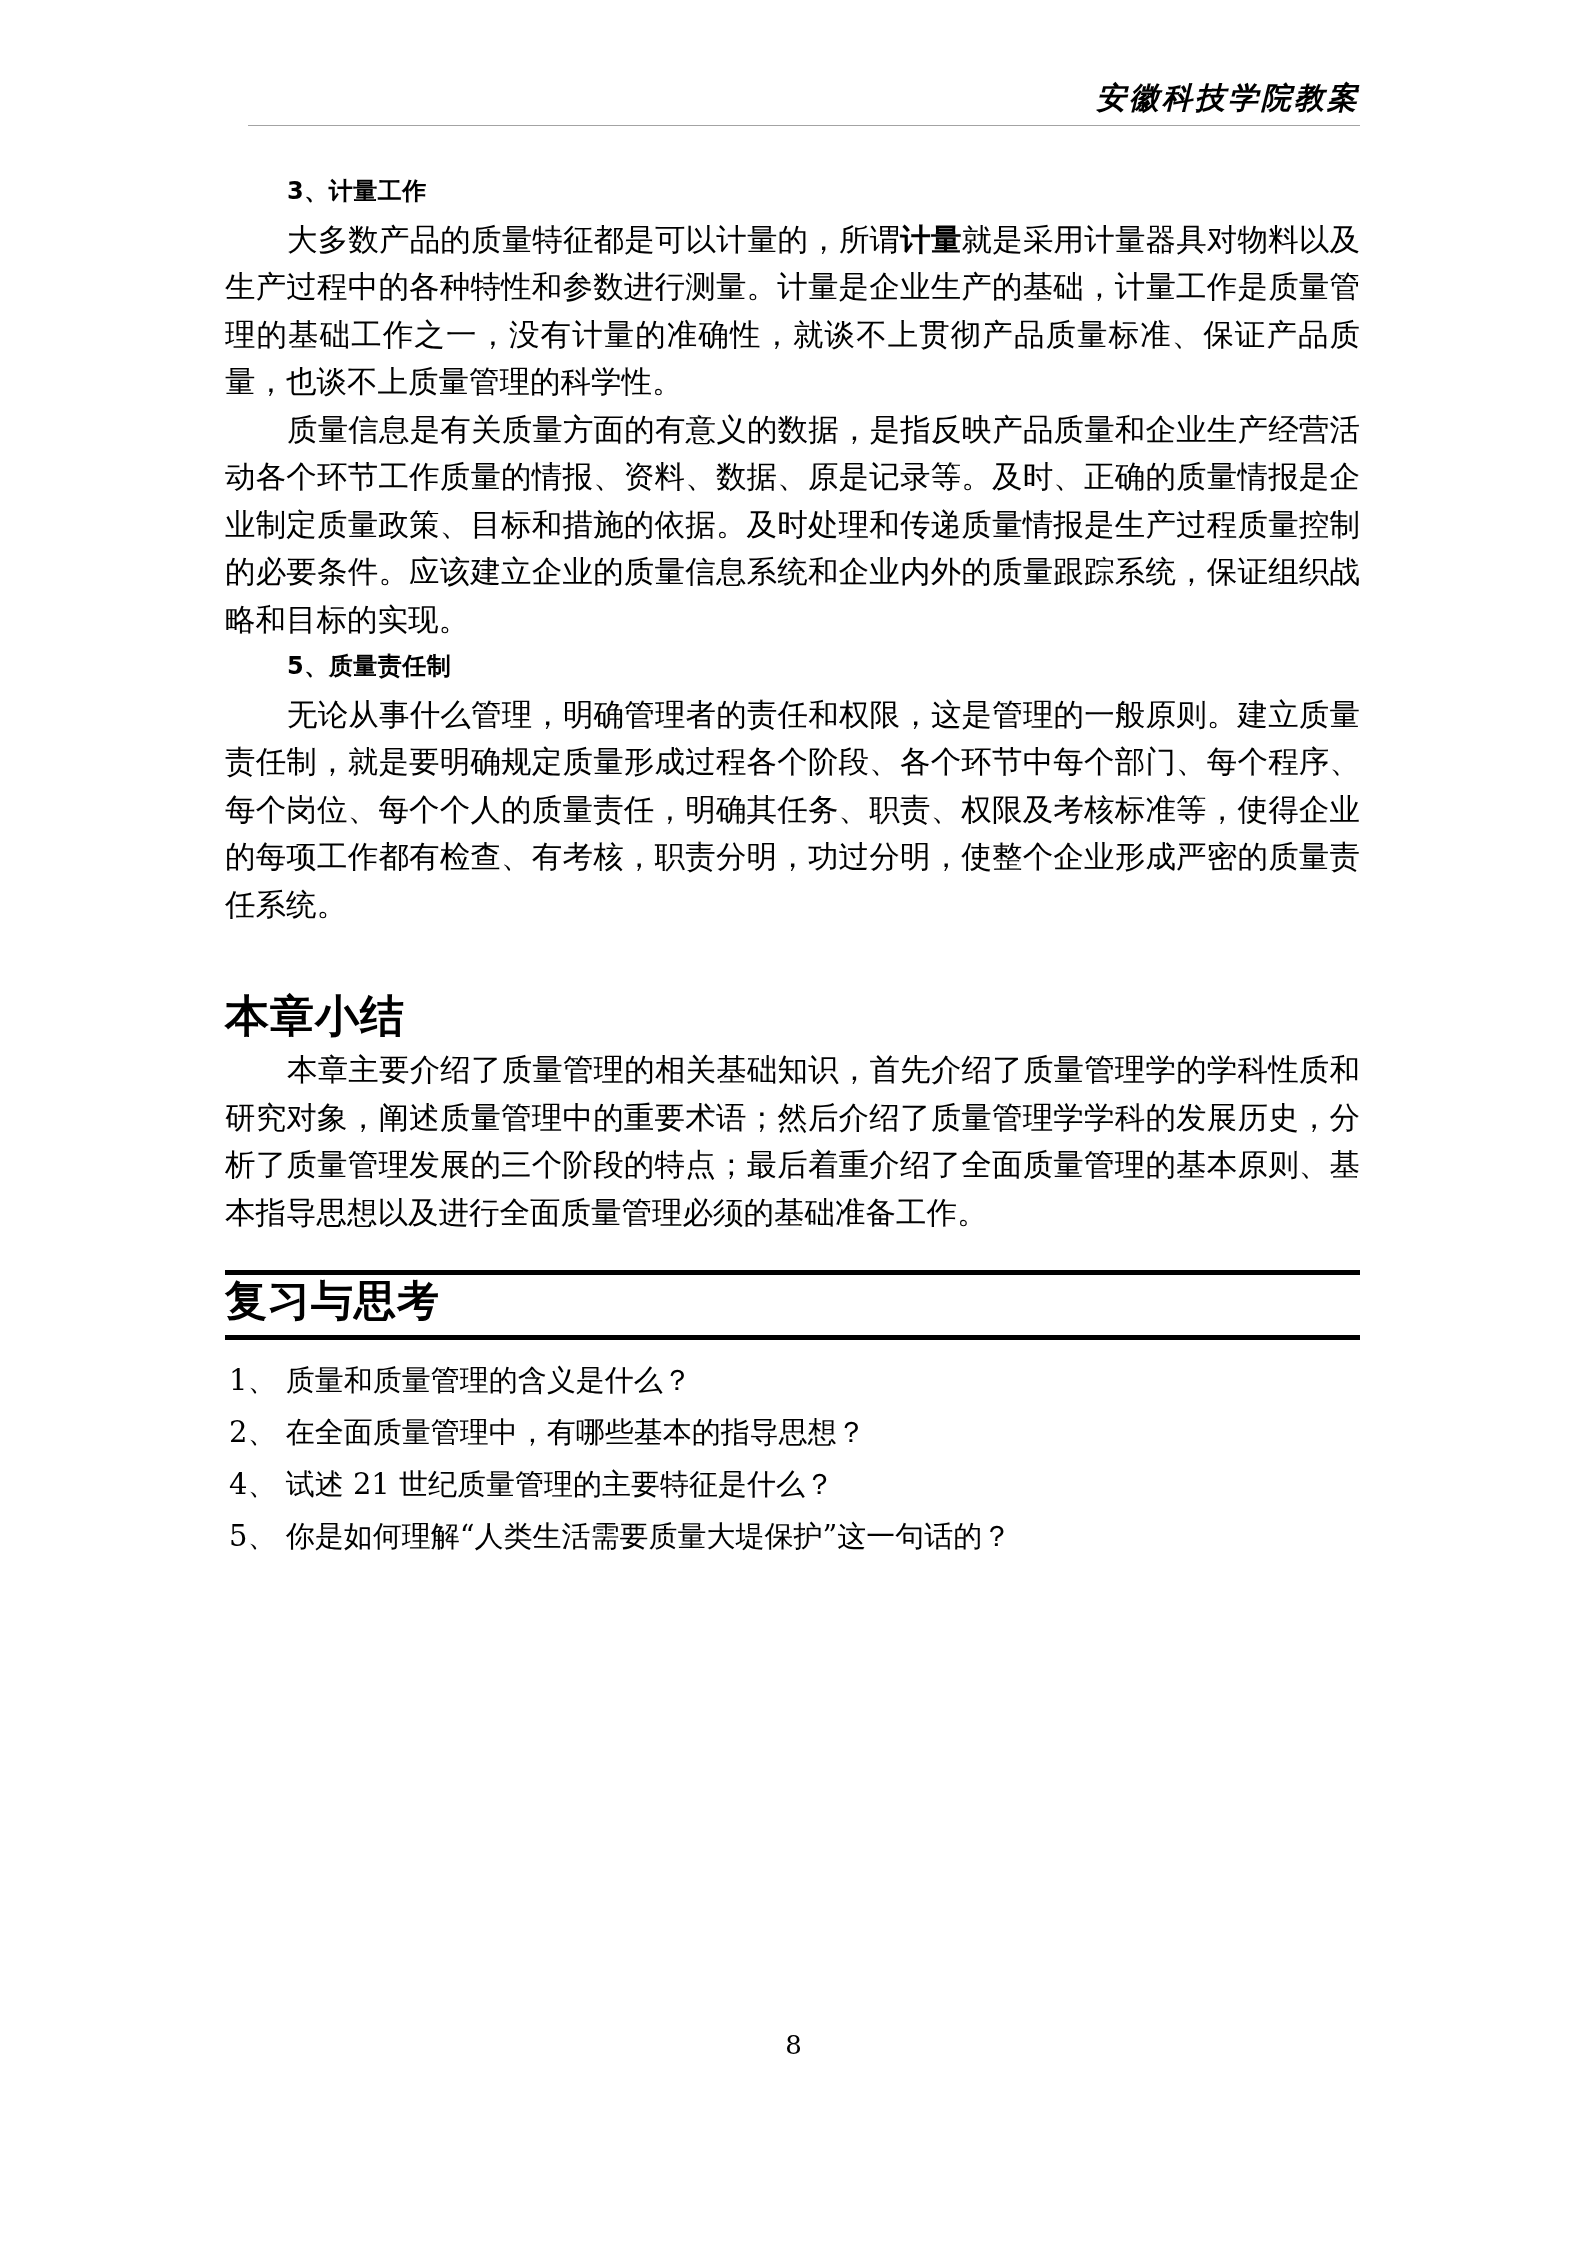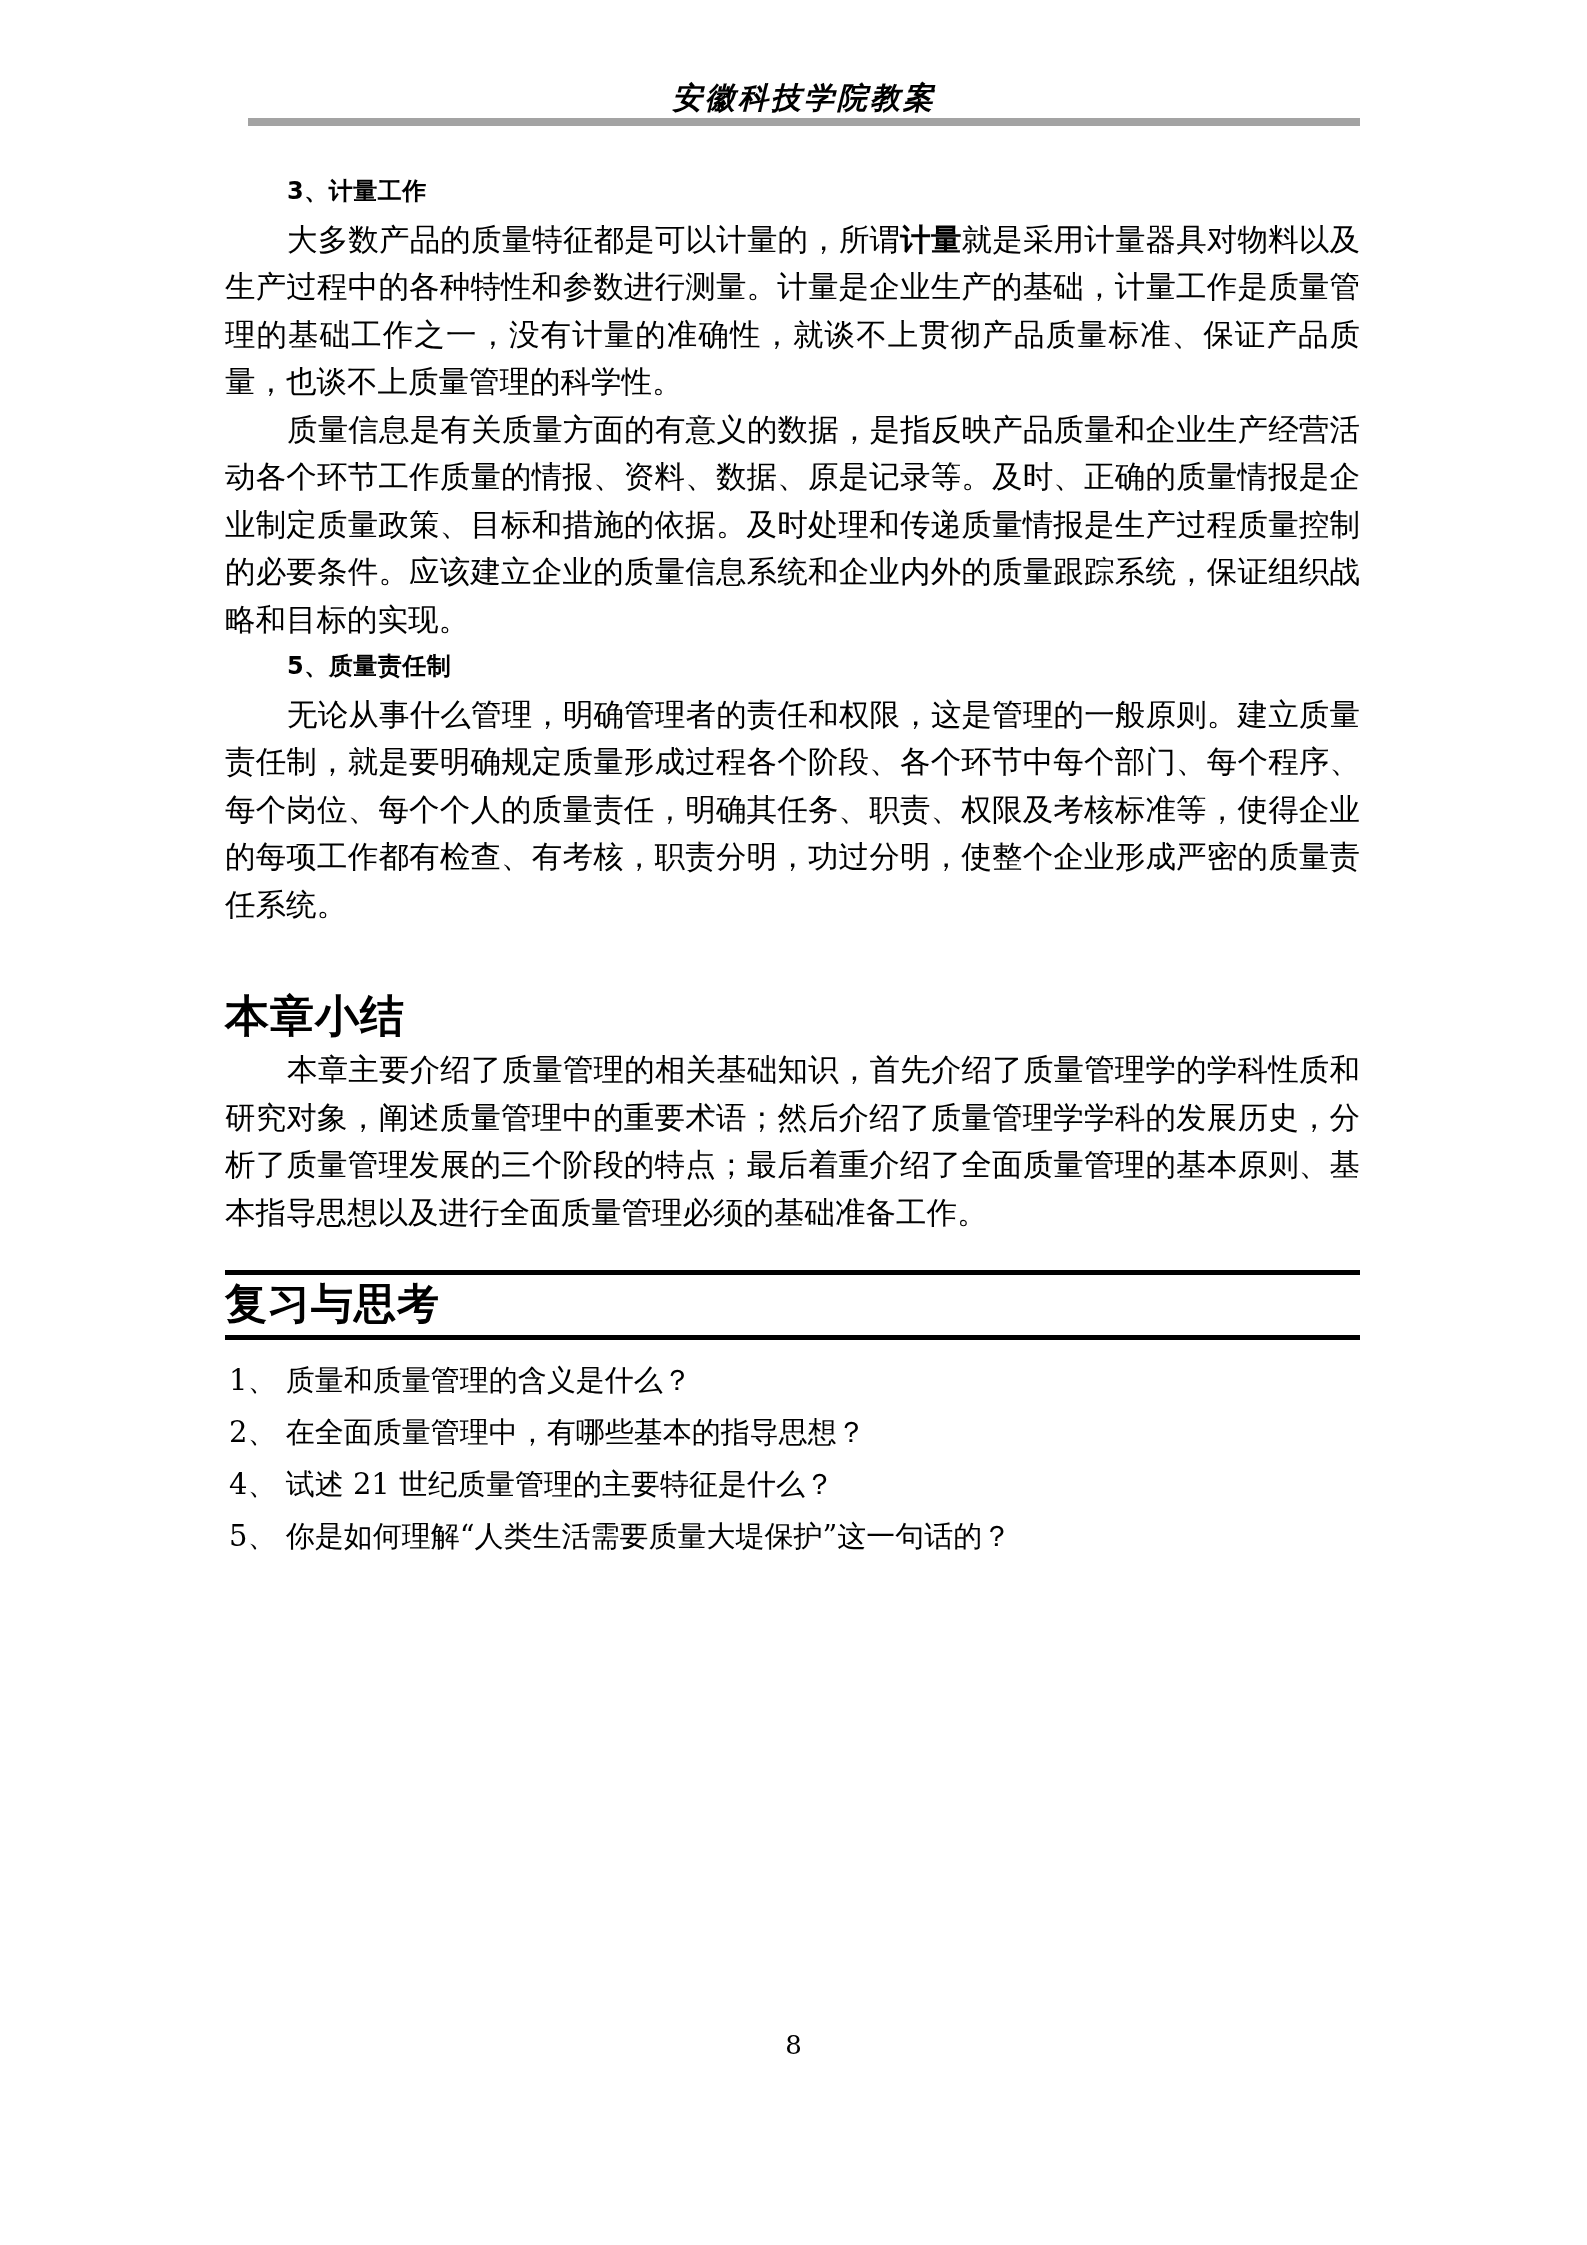--- a/index.html
+++ b/index.html
@@ -20,23 +20,23 @@
     overflow: hidden;
   }
 
   
   .header {
     position: absolute;
     left: 248px;
     top: 78px;
     width: 1112px;
     box-sizing: border-box;
-    border-bottom: 8px solid #a3a3a3;
+    border-bottom: 1px solid #a3a3a3;
     padding-bottom: 10px;
-    text-align: center;
+    text-align: right;
     height: 48px;
   }
   .header-title {
     font-family: "DejaVu Serif", "Liberation Serif", serif;
     font-style: italic;
     font-weight: 700;
     font-size: 30px;
     letter-spacing: 3px;
     line-height: 40px;
     display: inline-block;
@@ -80,21 +80,21 @@
     font-family: "DejaVu Sans", "Liberation Sans", sans-serif;
     font-weight: 700;
     font-size: 44px;
     line-height: 60px;
     margin: 0;
     letter-spacing: 1px;
   }
 
   
   h2.rule-head {
-    font-family: Liberation Sans, sans-serif;
+    font-family: Liberation Mono, monospace;
     font-weight: 700;
     font-size: 42px;
     line-height: 54px;
     margin: 0;
     padding: 2px 0 4px 0;
     border-top: 5px solid #000;
     border-bottom: 5px solid #000;
     letter-spacing: 1px;
   }
 

